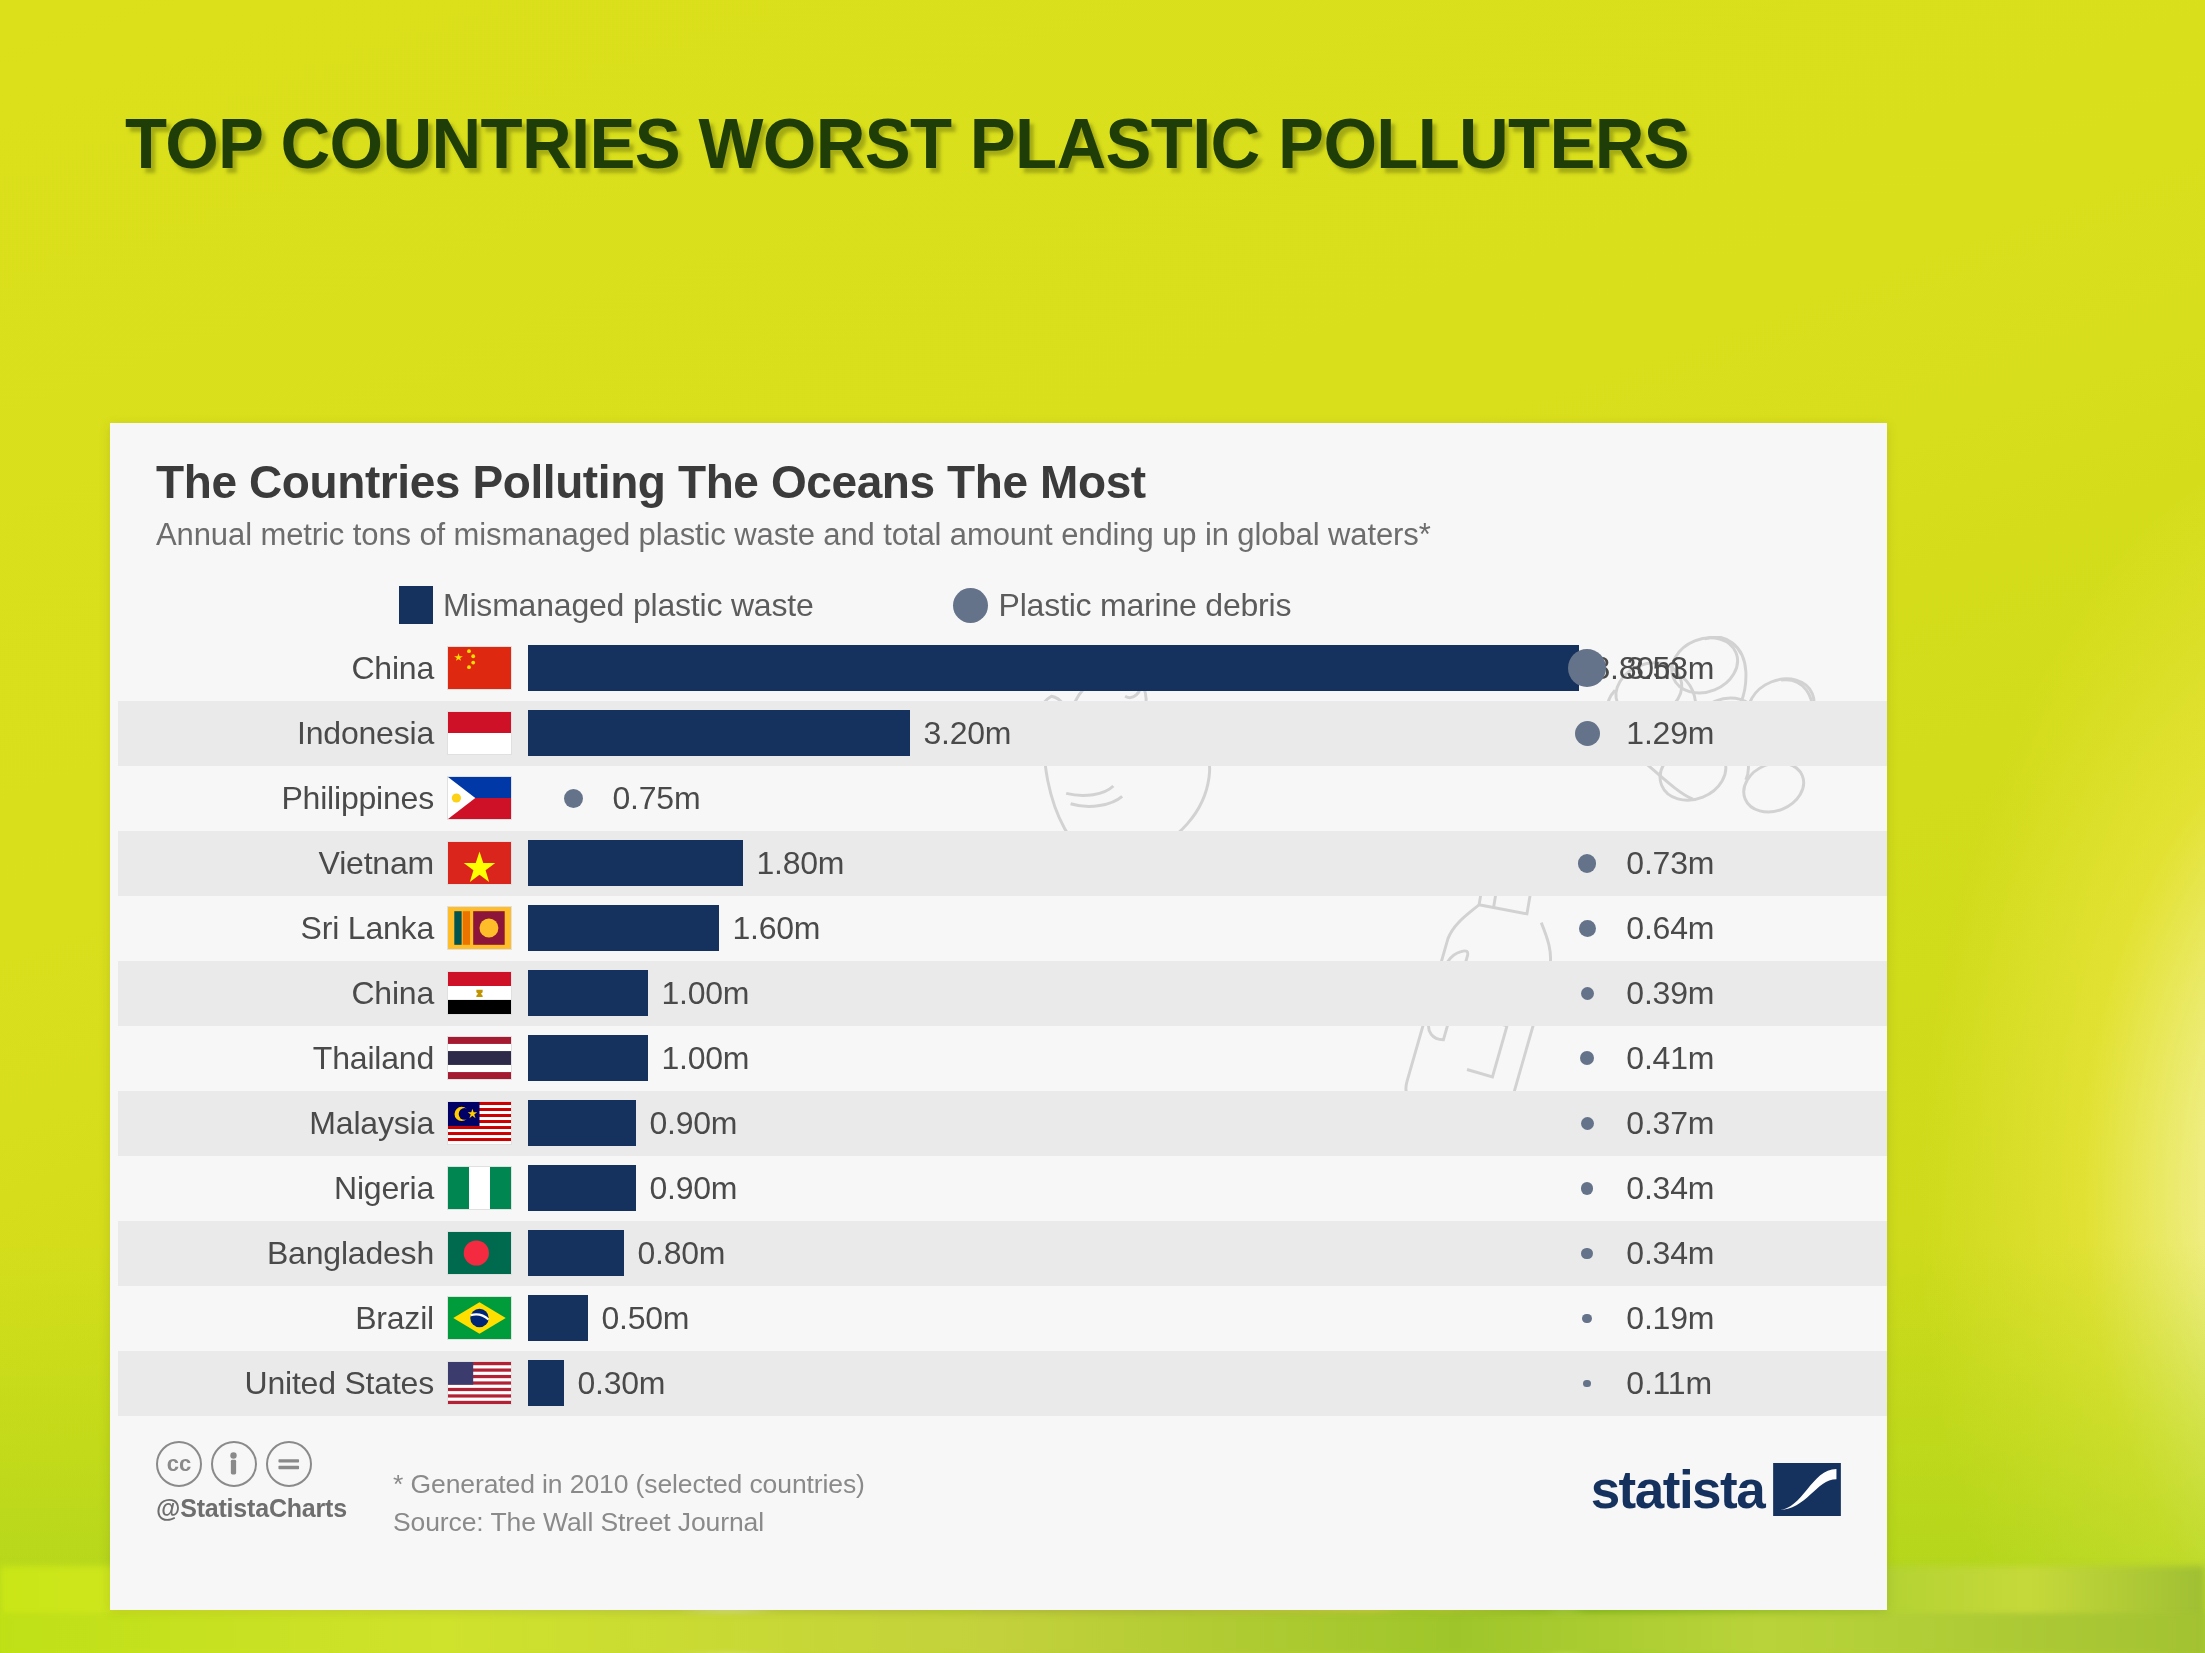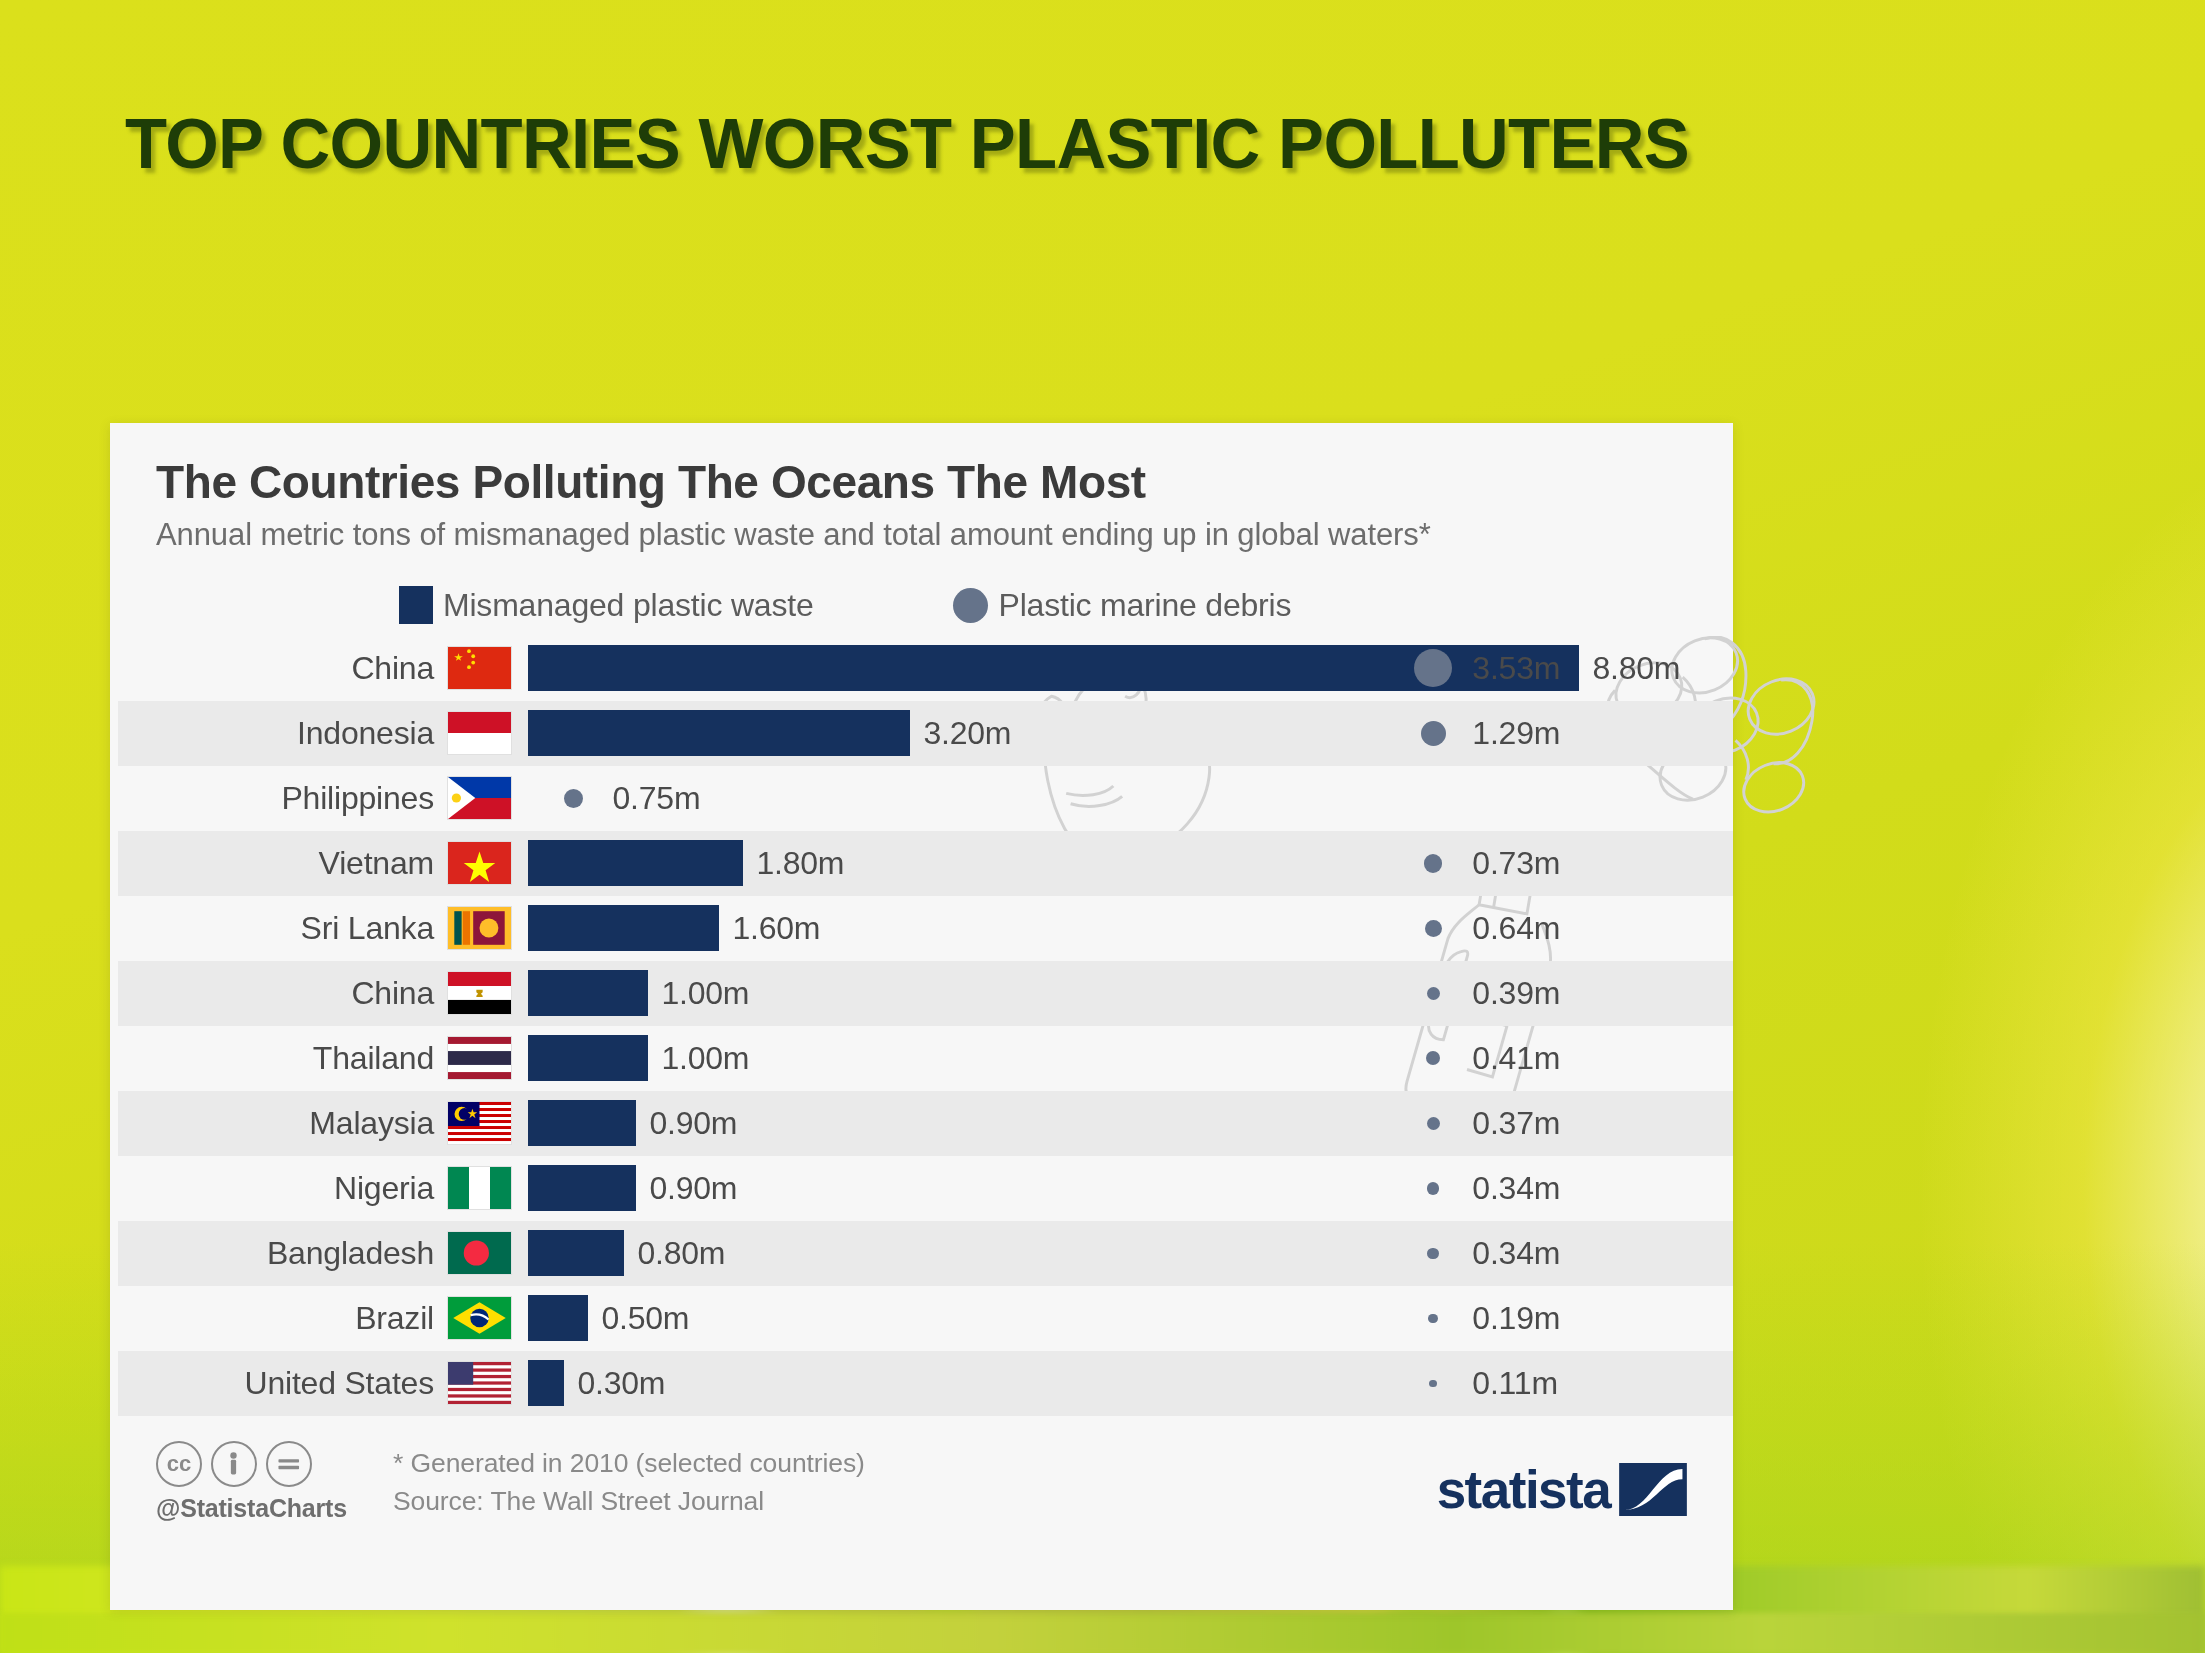--- a/index.html
+++ b/index.html
@@ -36,21 +36,21 @@
     font-size:71px;font-weight:bold;letter-spacing:-0.7px;
     color:#1e3d07;
     text-shadow:4.4px 5.1px 3.7px rgba(90,100,10,.42);
     font-stretch:condensed;
     white-space:nowrap;
     transform:scaleX(.97);transform-origin:left center;
   }
 
   
   #chart-card{
-    position:absolute;left:110px;top:423px;width:1623px;height:1187px;
+    position:absolute;left:110px;top:423px;width:1777px;height:1187px;
     background:#f7f7f7;
     box-shadow:0 1.5px 10.3px rgba(90,90,40,.18);
   }
   .card-pad{padding:35px 46px 0 46px;}
 
   #chart-title{font-size:46px;font-weight:bold;color:#3b3b3b;letter-spacing:-0.4px;
     margin:0 0 11.8px 0;line-height:1.05;}
   #chart-subtitle{font-size:31px;color:#6d6d6d;margin:0;line-height:1.1;letter-spacing:-0.1px;}
 
   
@@ -90,21 +90,21 @@
   .debris-value{font-size:32px;color:#4a4a4a;margin-left:14.7px;white-space:nowrap;letter-spacing:-0.2px;}
 
   
   #chart-footer{display:flex;align-items:flex-start;padding:25px 46px 0 46px;}
   #cc-block{width:221px;flex:0 0 auto;}
   #cc-icons{display:flex;gap:8.8px;}
   .cc-circle{width:46px;height:46px;border-radius:50%;border:2.9px solid #8a8a8a;
     display:flex;align-items:center;justify-content:center;box-sizing:border-box;
     font-size:22px;font-weight:bold;color:#8a8a8a;}
   #cc-handle{font-size:25px;font-weight:bold;color:#6e6e6e;margin-top:7.4px;letter-spacing:-0.2px;}
-  #footer-notes{flex:1 1 auto;padding-left:16px;padding-top:2.9px;}
+  #footer-notes{flex:1 1 auto;padding-left:16px;padding-top:2.9px;margin-top:21px;}
   .footer-note{font-size:26.5px;color:#8a8a8a;line-height:1.45;letter-spacing:-0.1px;}
   #statista-logo{flex:0 0 auto;display:flex;align-items:center;padding-top:17.6px;}
   #statista-word{font-size:53px;font-weight:bold;color:#15315e;letter-spacing:-1.5px;}
   #statista-mark{width:68px;height:53px;margin-left:8.8px;}
 </style>
 </head>
 <body>
 
 <div id="slide-bg">
   <div id="bg-grad-a"></div>

